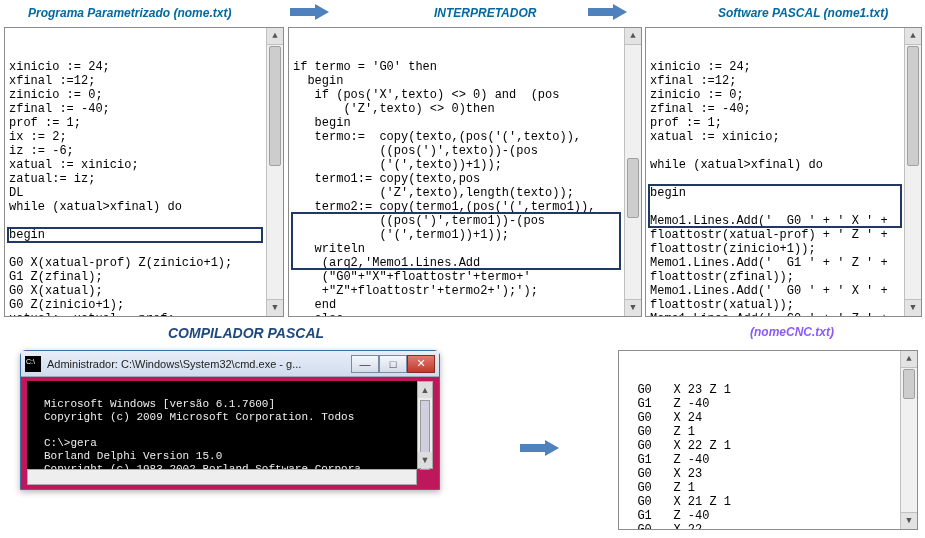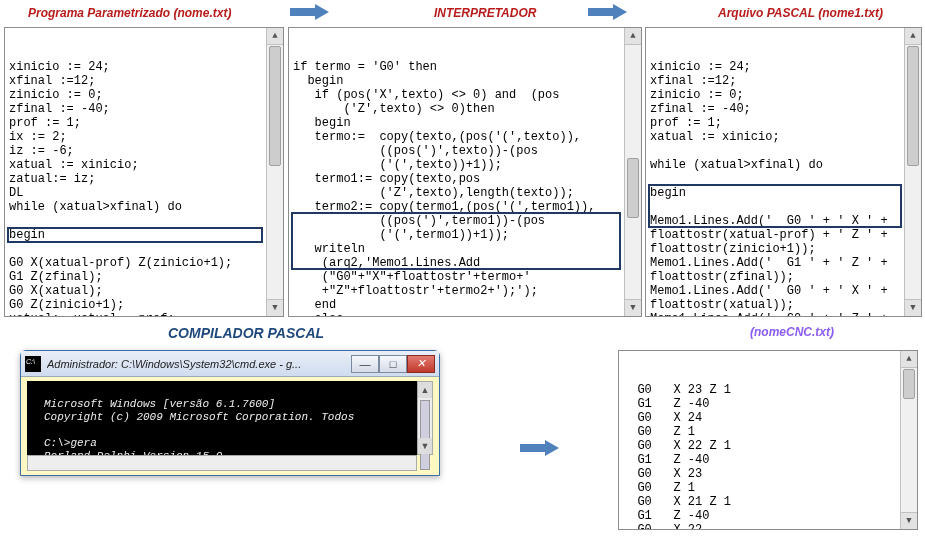--- a/index.html
+++ b/index.html
@@ -14,21 +14,21 @@
   .header-row {
     position: absolute;
     top: 2px;
     left: 0;
     width: 925px;
     height: 22px;
     display: flex;
     align-items: center;
   }
   .header-label {
-    color: #b91c1c;
+    color: #0369a1;
     font-weight: bold;
     font-style: italic;
     font-size: 12px;
     white-space: nowrap;
   }
   .hl1 { position: absolute; left: 28px; }
   .hl2 { position: absolute; left: 434px; font-style: italic; }
   .hl3 { position: absolute; left: 718px; }
   .arrow {
     width: 40px;
@@ -105,26 +105,25 @@
   .pane2 { left: 288px; top: 27px; width: 354px; height: 290px; }
   .pane3 { left: 645px; top: 27px; width: 277px; height: 290px; }
 
   .mid-label1 { position: absolute; left: 168px; top: 325px; color:#1f497d; font-weight:bold; font-style: italic; font-size:14px;}
   .mid-label2 { position: absolute; left: 750px; top: 325px; color:#8b5cf6; font-weight:bold; font-style: italic; font-size:12px;}
 
   
   .cmd-window {
     position: absolute;
     left: 20px; top: 350px;
-    width: 420px; height: 126px;
+    width: 420px; height: 140px;
     border: 1px solid #3a6ea5;
     border-radius: 6px 6px 0 0;
-    background: #fef9c3;
+    background: #be185d;
     box-shadow: 0 2px 6px rgba(0,0,0,0.3);
-    font-style: italic;
   }
   .cmd-title {
     height: 26px;
     background: linear-gradient(#e9eef7,#cfdcef);
     display: flex;
     align-items: center;
     padding: 0 4px;
     font-size: 11px;
     color: #222;
     border-bottom: 1px solid #9ab;
@@ -175,21 +174,21 @@
 
   .paneCNC { left: 618px; top: 350px; width: 300px; height: 180px; }
 
 </style>
 </head>
 <body>
 
 <div class="header-row">
   <span class="header-label hl1">Programa Parametrizado (nome.txt)</span>
   <span class="header-label hl2">INTERPRETADOR</span>
-  <span class="header-label hl3">Arquivo PASCAL (nome1.txt)</span>
+  <span class="header-label hl3">Software PASCAL (nome1.txt)</span>
 </div>
 <div class="arrow arrow-top1"></div>
 <div class="arrow arrow-top2"></div>
 
 <div class="code-pane pane1">
   <div>xinicio := 24;
 xfinal :=12;
 zinicio := 0;
 zfinal := -40;
 prof := 1;

